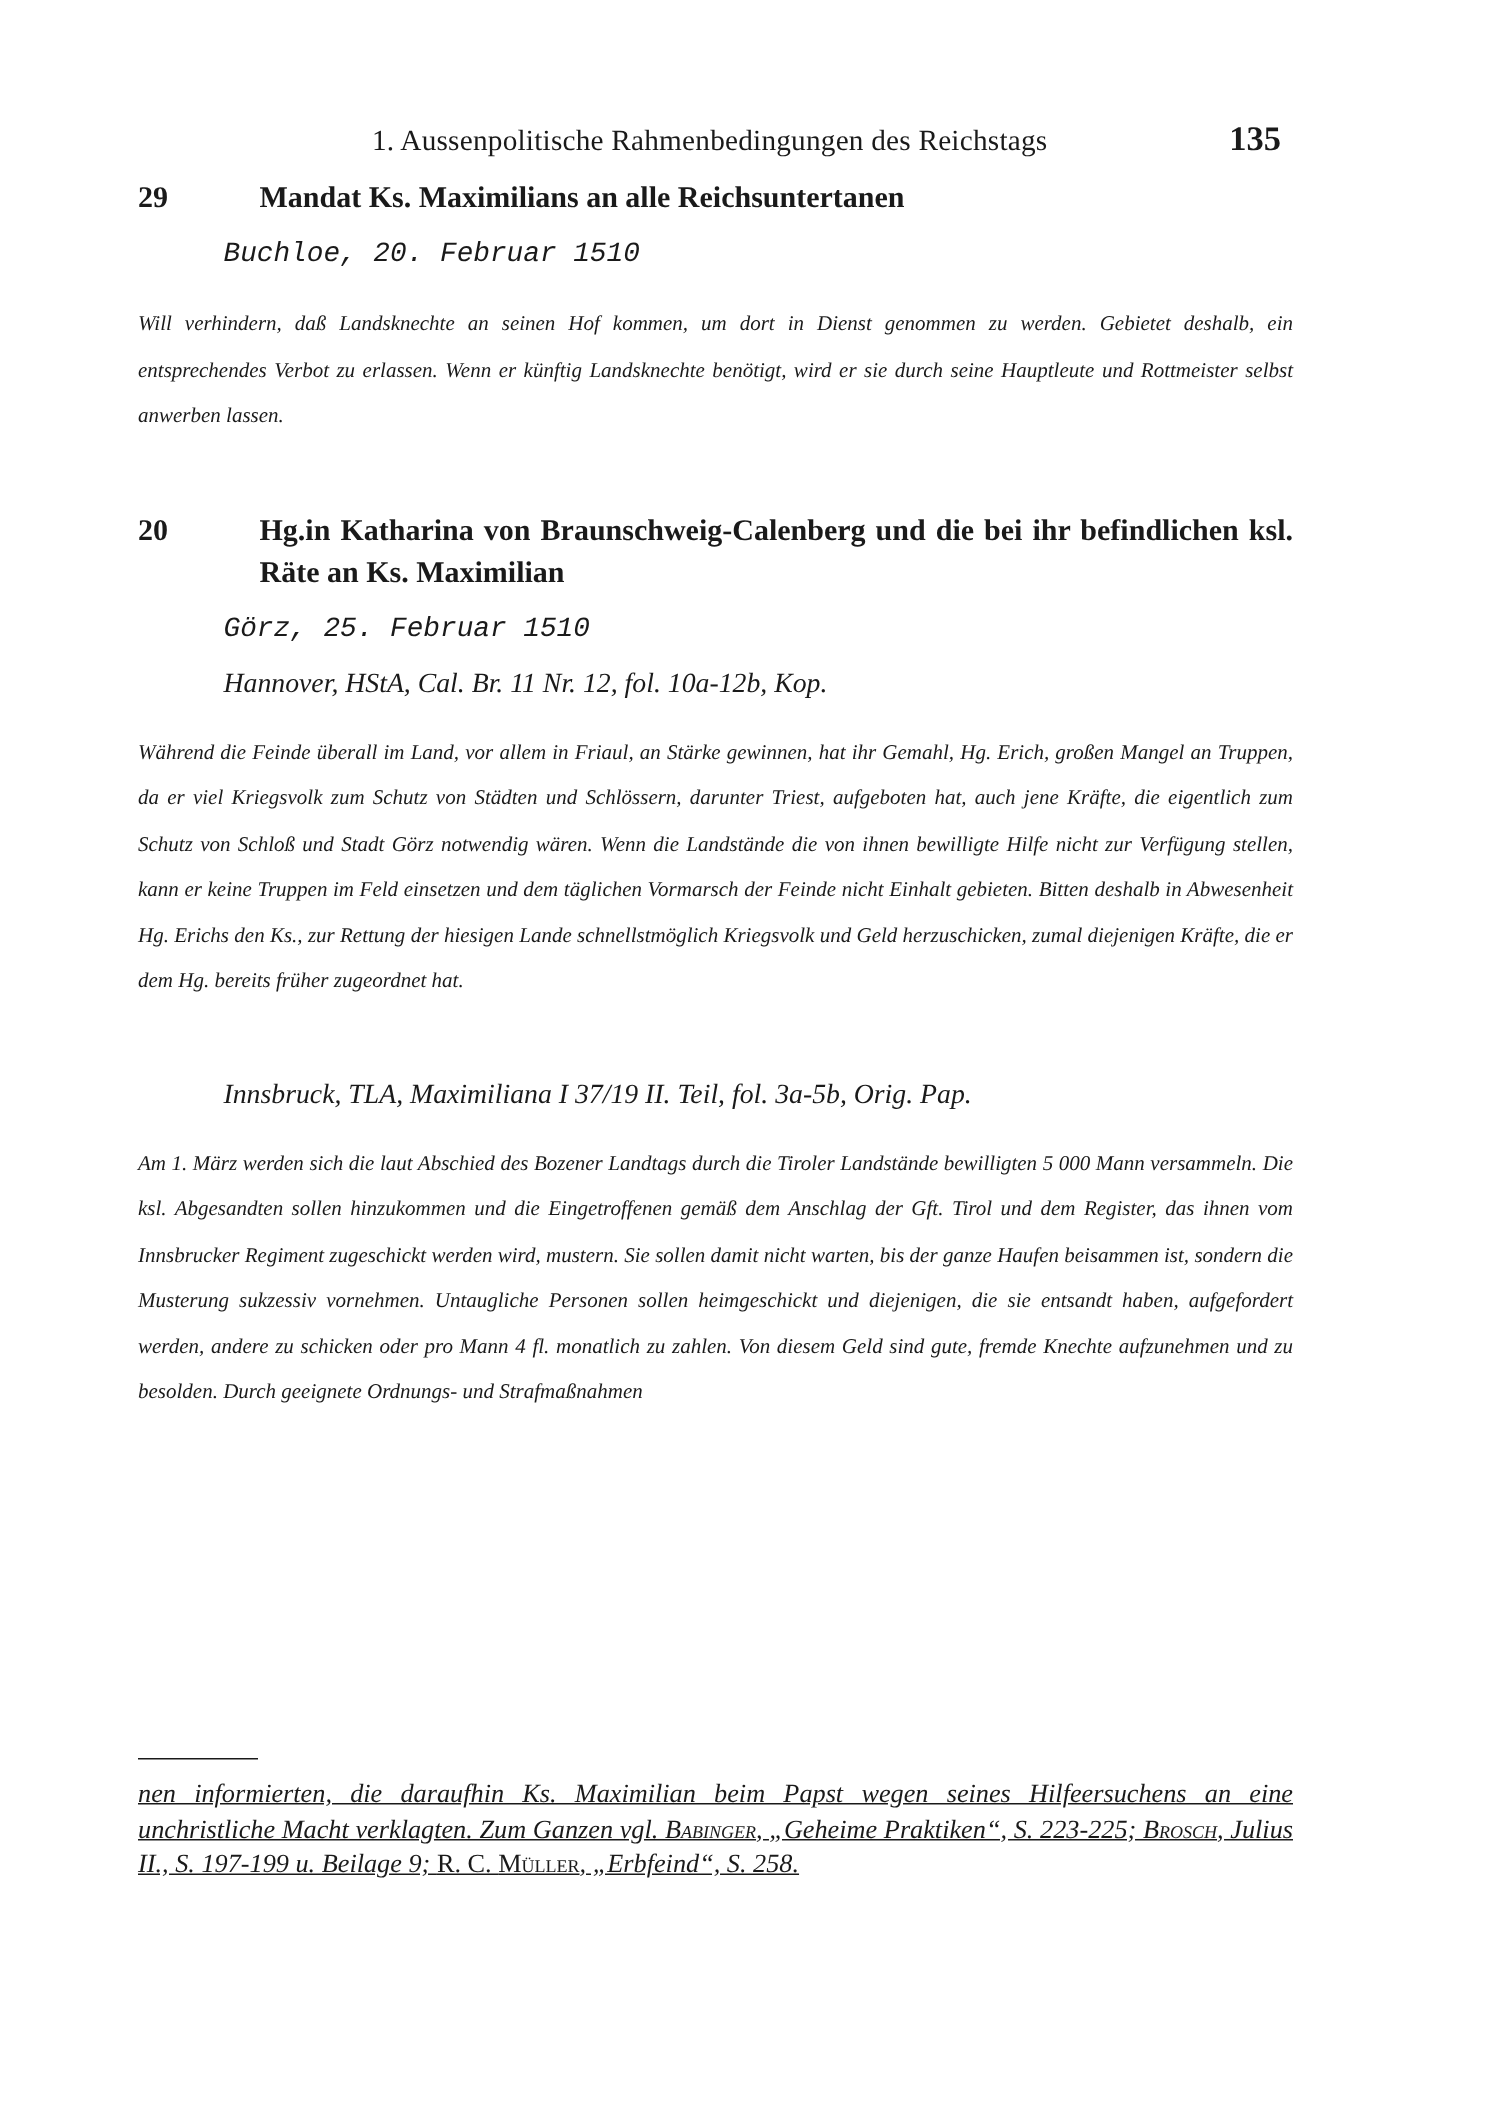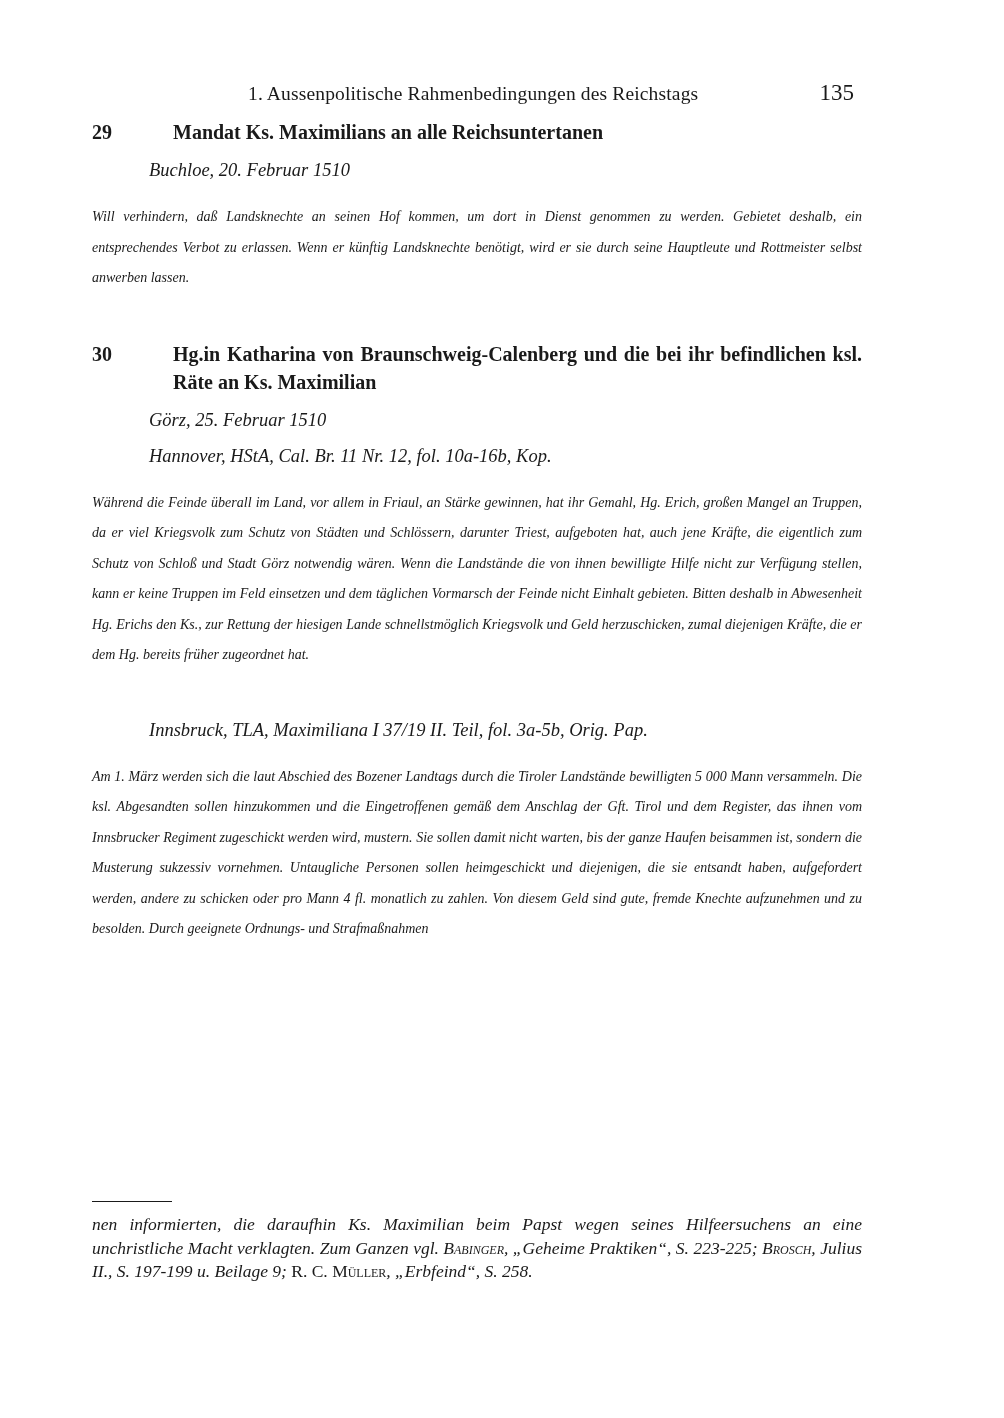--- a/index.html
+++ b/index.html
@@ -37,20 +37,21 @@
   .running-head-title {
     font-size: 19.5px;
     letter-spacing: 0.15px;
     margin-left: 156px;
     white-space: nowrap;
   }
   .running-head-folio {
     font-size: 23px;
     margin-left: auto;
     padding-right: 8px;
+    font-weight: bold;
   }
 
   
   .content {
     position: absolute;
     top: 118px;
     left: 92px;
     width: 770px;
   }
 
@@ -85,40 +86,42 @@
   .entry-date,
   .entry-source {
     margin-left: 57px;
     font-style: italic;
     font-size: 18.5px;
     line-height: 26px;
     text-align: justify;
   }
   .entry-date {
     margin-top: 11px;
+    font-family: Liberation Mono, monospace;
   }
   .entry-source {
     margin-top: 10px;
   }
 
   .entry-regest {
     margin-top: 19px;
     font-style: italic;
     font-size: 14px;
     line-height: 30.5px;
     text-align: justify;
     text-justify: inter-word;
   }
 
   
   .footnote-block {
     position: absolute;
-    top: 1201px;
+    top: 1172px;
     left: 92px;
     width: 770px;
+    text-decoration: underline;
   }
   .footnote-rule {
     width: 80px;
     height: 1px;
     background: #1a1a1a;
     margin-bottom: 11px;
   }
   .footnote-text {
     font-style: italic;
     font-size: 17.5px;
@@ -154,25 +157,25 @@
       <div class="entry-head">
         <span class="entry-number">29</span>
         <span class="entry-title">Mandat Ks. Maximilians an alle Reichsuntertanen</span>
       </div>
       <div class="entry-date">Buchloe, 20. Februar 1510</div>
       <div class="entry-regest">Will verhindern, daß Landsknechte an seinen Hof kommen, um dort in Dienst genommen zu werden. Gebietet deshalb, ein entsprechendes Verbot zu erlassen. Wenn er künftig Landsknechte benötigt, wird er sie durch seine Hauptleute und Rottmeister selbst anwerben lassen.</div>
     </div>
 
     <div class="entry">
       <div class="entry-head">
-        <span class="entry-number">30</span>
+        <span class="entry-number">20</span>
         <span class="entry-title">Hg.in Katharina von Braunschweig-Calenberg und die bei ihr befindlichen ksl. Räte an Ks. Maximilian</span>
       </div>
       <div class="entry-date">Görz, 25. Februar 1510</div>
-      <div class="entry-source">Hannover, HStA, Cal. Br. 11 Nr. 12, fol. 10a-16b, Kop.</div>
+      <div class="entry-source">Hannover, HStA, Cal. Br. 11 Nr. 12, fol. 10a-12b, Kop.</div>
       <div class="entry-regest">Während die Feinde überall im Land, vor allem in Friaul, an Stärke gewinnen, hat ihr Gemahl, Hg. Erich, großen Mangel an Truppen, da er viel Kriegsvolk zum Schutz von Städten und Schlössern, darunter Triest, aufgeboten hat, auch jene Kräfte, die eigentlich zum Schutz von Schloß und Stadt Görz notwendig wären. Wenn die Landstände die von ihnen bewilligte Hilfe nicht zur Verfügung stellen, kann er keine Truppen im Feld einsetzen und dem täglichen Vormarsch der Feinde nicht Einhalt gebieten. Bitten deshalb in Abwesenheit Hg. Erichs den Ks., zur Rettung der hiesigen Lande schnellstmöglich Kriegsvolk und Geld herzuschicken, zumal diejenigen Kräfte, die er dem Hg. bereits früher zugeordnet hat.</div>
     </div>
 
     <div class="entry">
       <div class="entry-source">Innsbruck, TLA, Maximiliana I 37/19 II. Teil, fol. 3a-5b, Orig. Pap.</div>
       <div class="entry-regest">Am 1. März werden sich die laut Abschied des Bozener Landtags durch die Tiroler Landstände bewilligten 5 000 Mann versammeln. Die ksl. Abgesandten sollen hinzukommen und die Eingetroffenen gemäß dem Anschlag der Gft. Tirol und dem Register, das ihnen vom Innsbrucker Regiment zugeschickt werden wird, mustern. Sie sollen damit nicht warten, bis der ganze Haufen beisammen ist, sondern die Musterung sukzessiv vornehmen. Untaugliche Personen sollen heimgeschickt und diejenigen, die sie entsandt haben, aufgefordert werden, andere zu schicken oder pro Mann 4 fl. monatlich zu zahlen. Von diesem Geld sind gute, fremde Knechte aufzunehmen und zu besolden. Durch geeignete Ordnungs- und Strafmaßnahmen</div>
     </div>
 
   </div>
 

